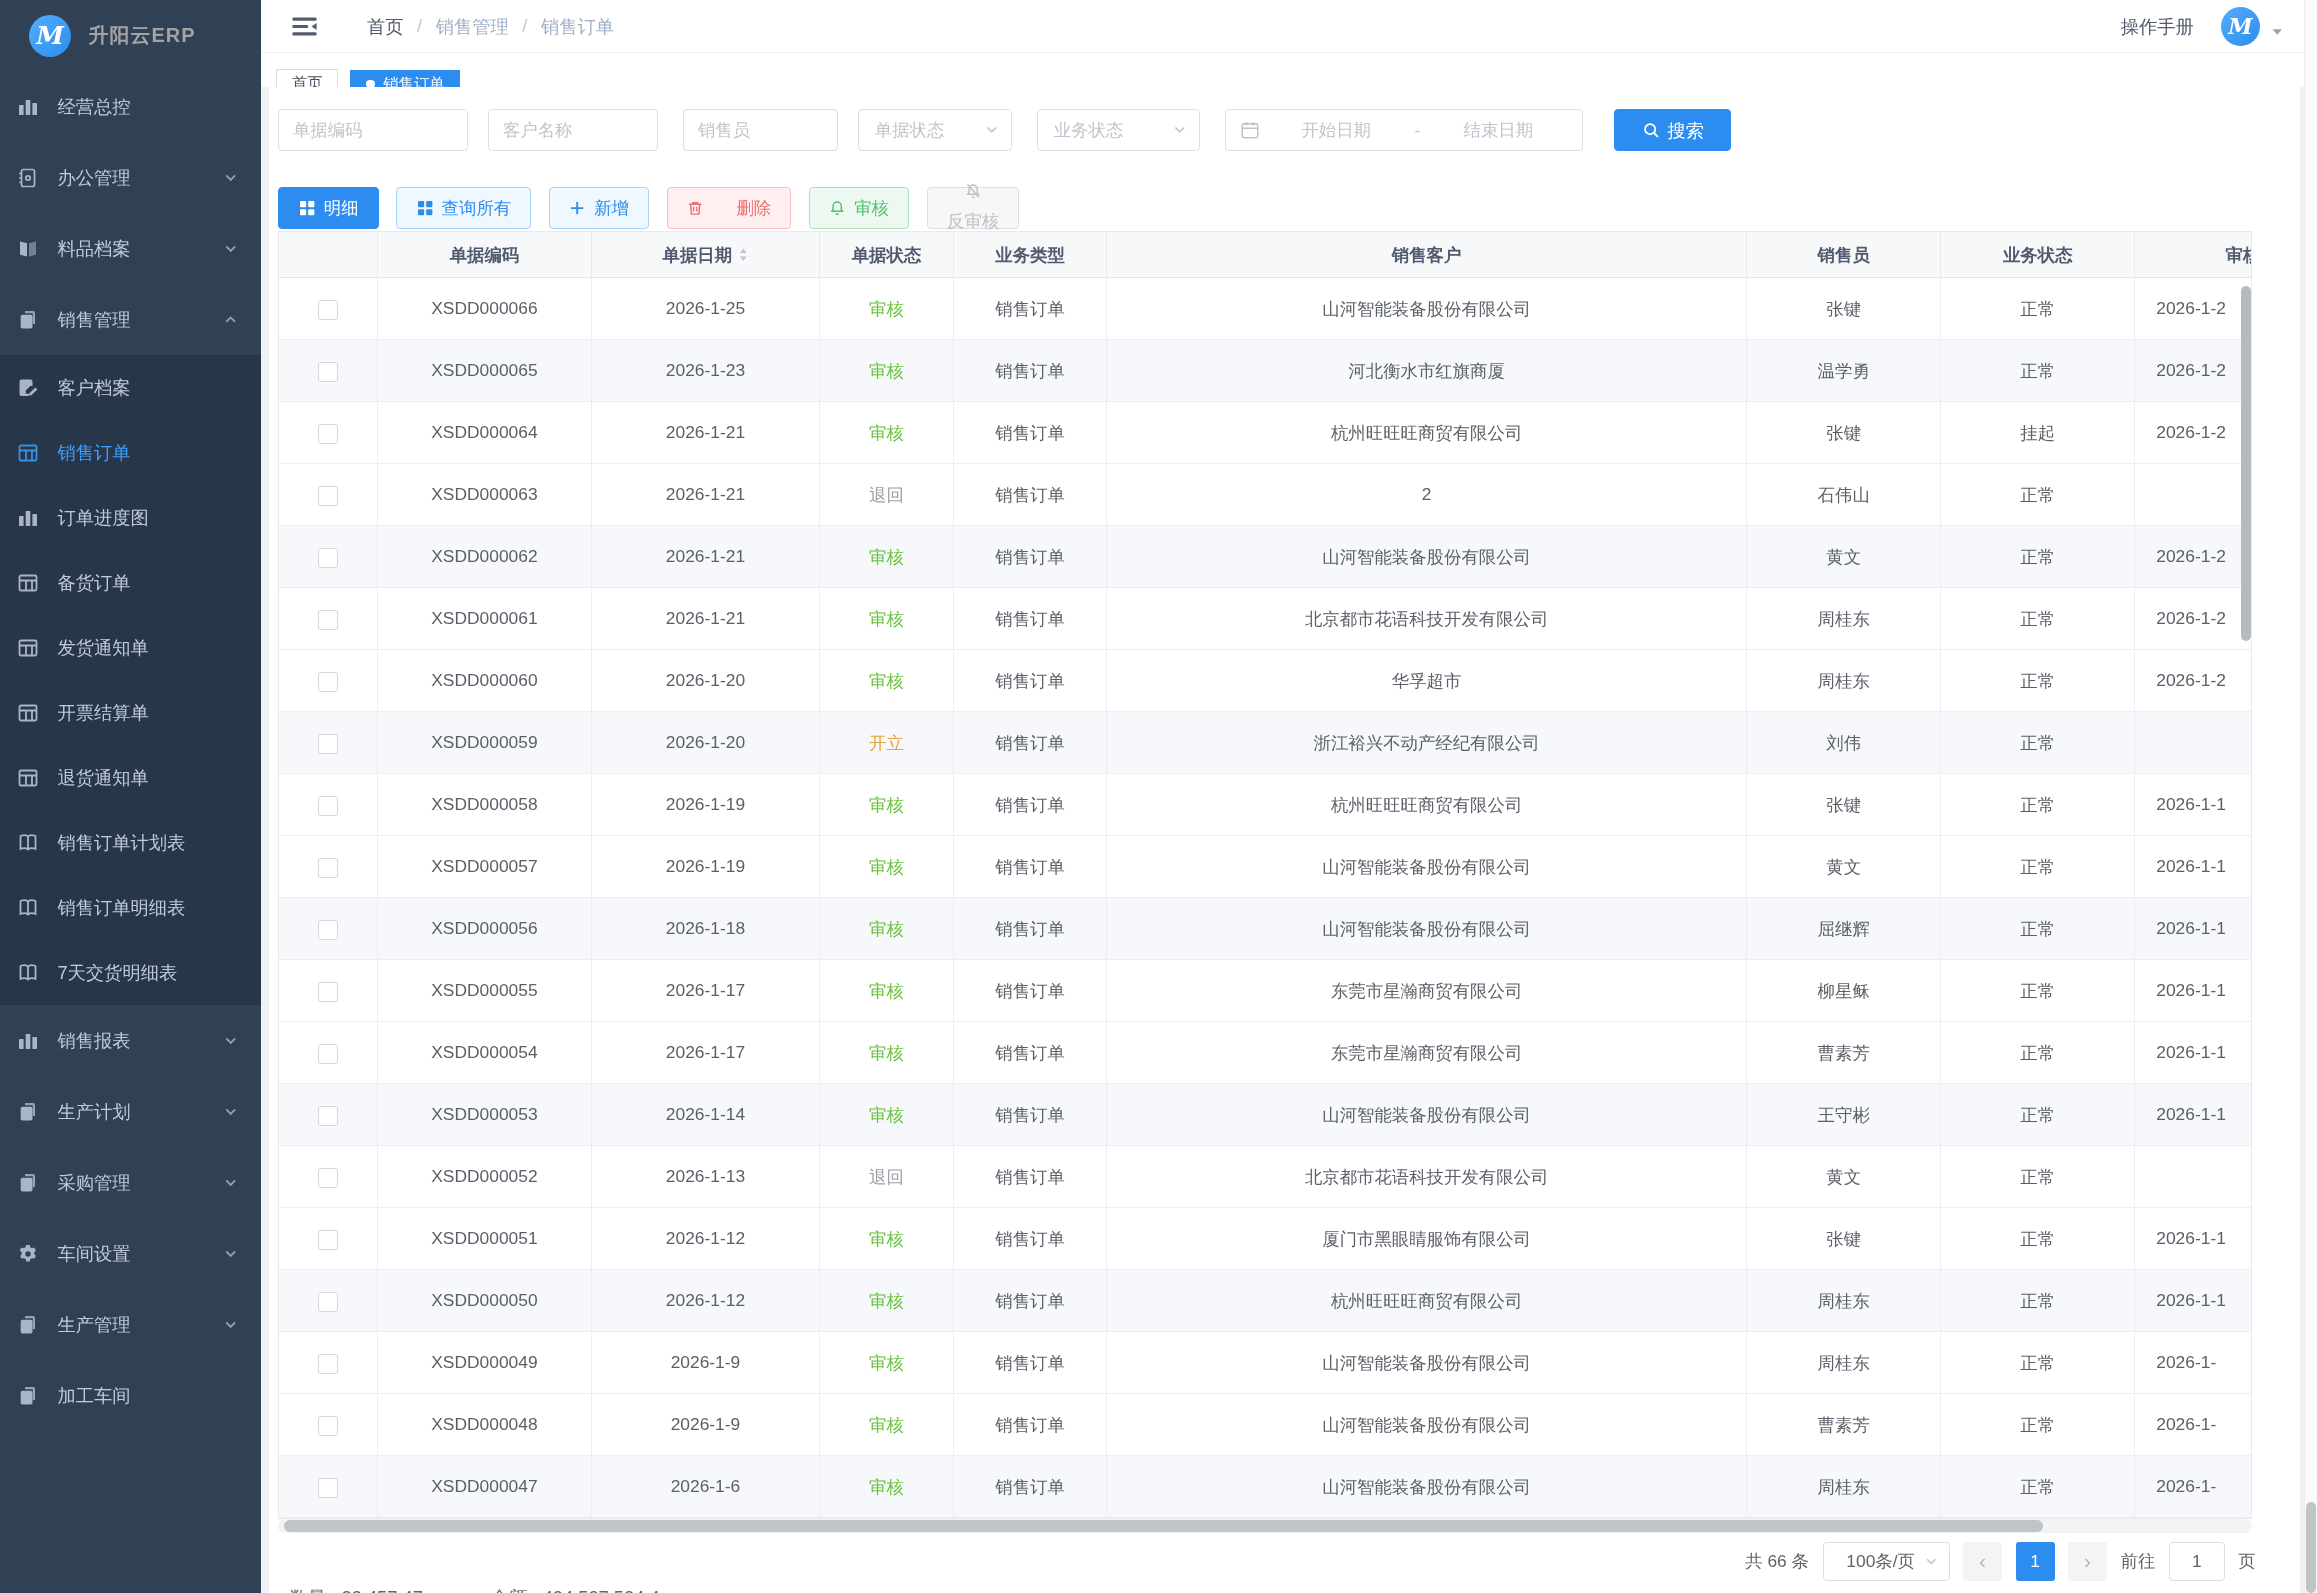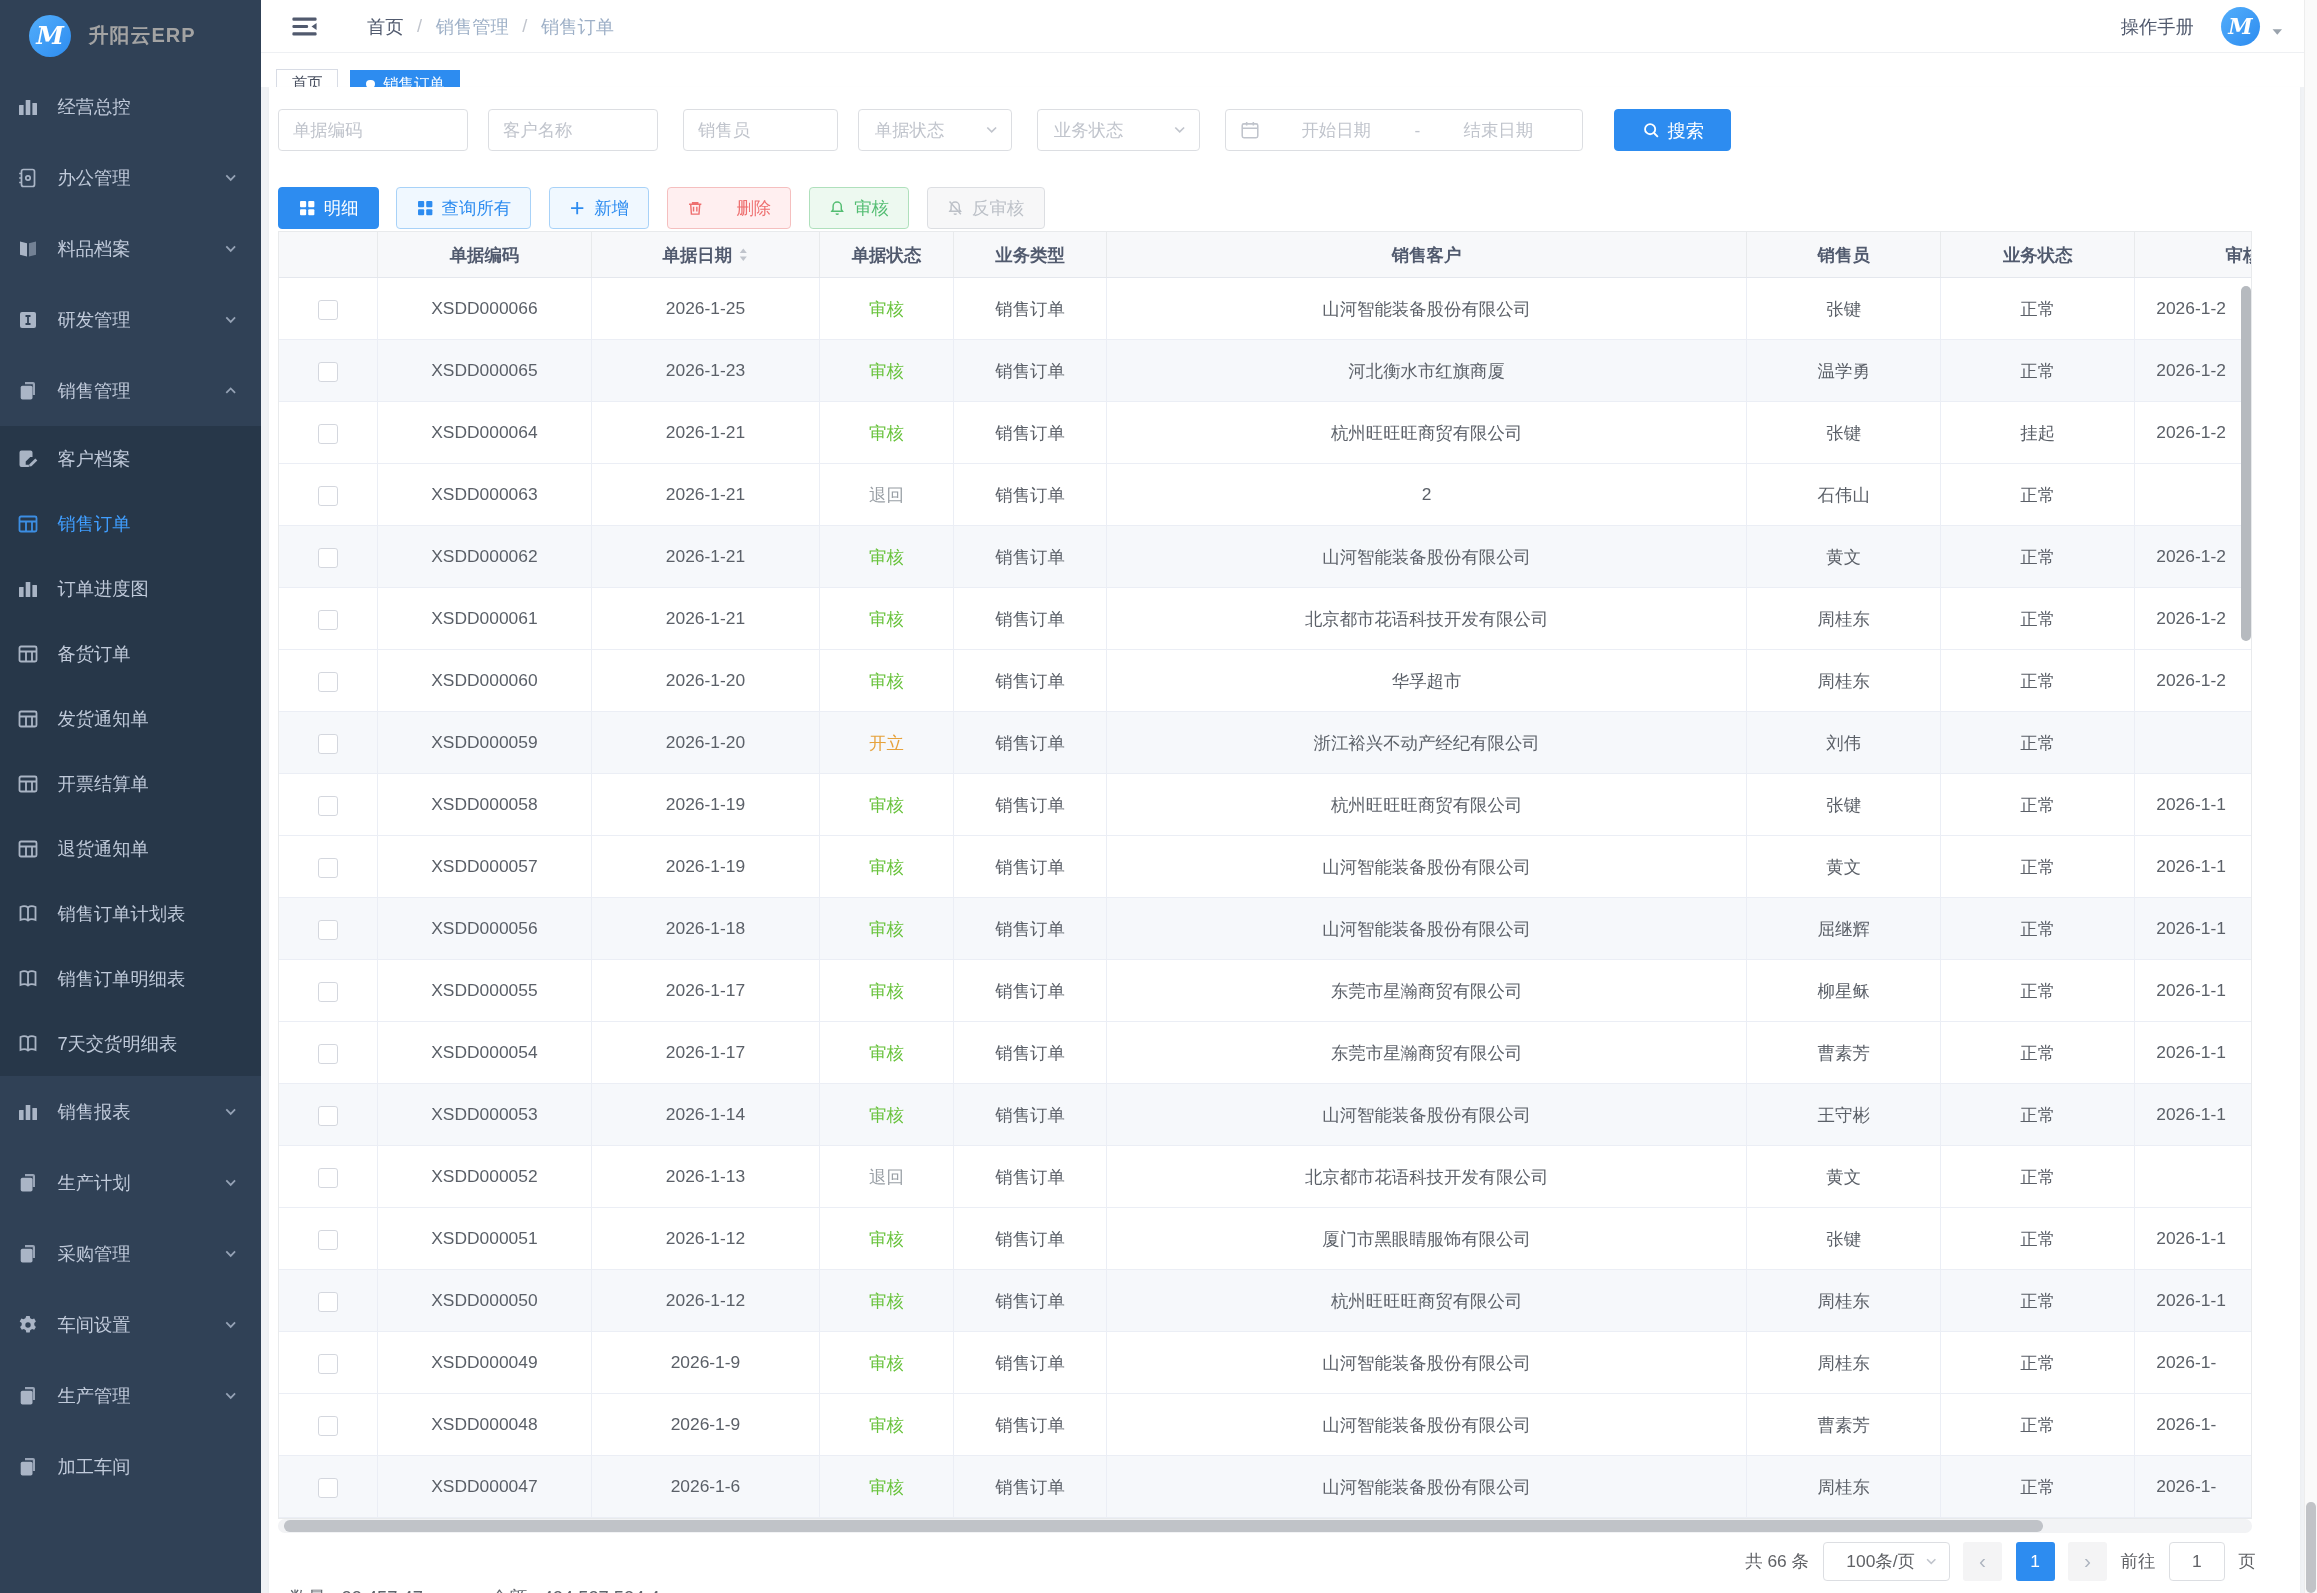--- a/index.html
+++ b/index.html
@@ -67,21 +67,21 @@
     font-size:18.3px; display:flex; align-items:center; justify-content:center; gap:7.7px; cursor:pointer; font-family:inherit; }
   
   .toolbar-row { display:flex; align-items:center; padding-left:9.7px; margin-top:36px; gap:17.4px; }
   .tbtn { height:42px; border-radius:3.9px; font-size:17.4px; display:inline-flex; align-items:center; justify-content:center;
     gap:8.7px; padding:0 19.3px; cursor:pointer; border:1px solid transparent; font-family:inherit; }
   .tbtn .ticon { display:inline-flex; }
   .tbtn-primary { background:#2d8cf0; border-color:#2d8cf0; color:#fff; }
   .tbtn-blue { background:#f0f8ff; border-color:#a8d2f8; color:#2d8cf0; }
   .tbtn-red { background:#ffeff0; border-color:#f5bfbf; color:#ee6f6f;gap:33px; }
   .tbtn-green { background:#edf9f0; border-color:#afe0bc; color:#53bd72; }
-  .tbtn-gray { background:#f7f7f8; border-color:#dcdee2; color:#bcc0c7; cursor:not-allowed; }
+  .tbtn-gray { background:#f7f7f8; border-color:#dcdee2; color:#bcc0c7; cursor:not-allowed;flex-direction:column; }
   
   .table-wrap { margin-left:9.7px; margin-top:1.9px; width:1974px; border:1px solid #e8eaec; overflow:hidden; }
   table { border-collapse:collapse; table-layout:fixed; width:2107px; }
   th { height:46px; background:#f7f8fa; font-size:17.4px; font-weight:bold; color:#515a6e; text-align:center;
     border-bottom:1px solid #e4e7ed; border-right:1px solid #e8eaec; }
   th .th-inner { display:inline-flex; align-items:center; gap:5.8px; }
   td { height:62px; font-size:17.4px; color:#5b6068; text-align:center; border-bottom:1px solid #ebeef5;
     border-right:1px solid #ebeef5; overflow:hidden; white-space:nowrap; }
   tr.stripe td { background:#f6f8fb; }
   td.audit-cell { text-align:left; padding-left:21px; }
@@ -149,34 +149,20 @@
         </span>
       </div>
       <div class="menu-item">
         <span class="mi-icon">
           <svg viewBox="0 0 24 24" width="24" height="24" fill="currentColor">
             <path d="M4 4.5l7 1.8v13.2l-7-1.8z"></path>
             <path d="M20 4.5l-7 1.8v13.2l7-1.8z" opacity="0.55"></path>
           </svg>
         </span>
         <span class="mi-label">料品档案</span>
-        <span class="mi-chev">
-          <svg viewBox="0 0 14 14" width="15.4" height="15.4" fill="none" stroke="currentColor" stroke-width="1.6">
-            <path d="M3 5l4 4 4-4"></path>
-          </svg>
-        </span>
-      </div>
-      <div class="menu-item">
-        <span class="mi-icon">
-          <svg viewBox="0 0 24 24" width="24" height="24">
-            <rect x="4" y="4" width="16" height="16" rx="2" fill="currentColor"></rect>
-            <path d="M9.5 8h5M9.5 16h5M12 8v8" stroke="#304156" stroke-width="1.8" fill="none"></path>
-          </svg>
-        </span>
-        <span class="mi-label">研发管理</span>
         <span class="mi-chev">
           <svg viewBox="0 0 14 14" width="15.4" height="15.4" fill="none" stroke="currentColor" stroke-width="1.6">
             <path d="M3 5l4 4 4-4"></path>
           </svg>
         </span>
       </div>
       <div class="menu-item">
         <span class="mi-icon">
           <svg viewBox="0 0 24 24" width="24" height="24" fill="currentColor">
             <path d="M9 3h8a2 2 0 0 1 2 2v11h-2.2V5.2H9z" opacity="0.85"></path>

